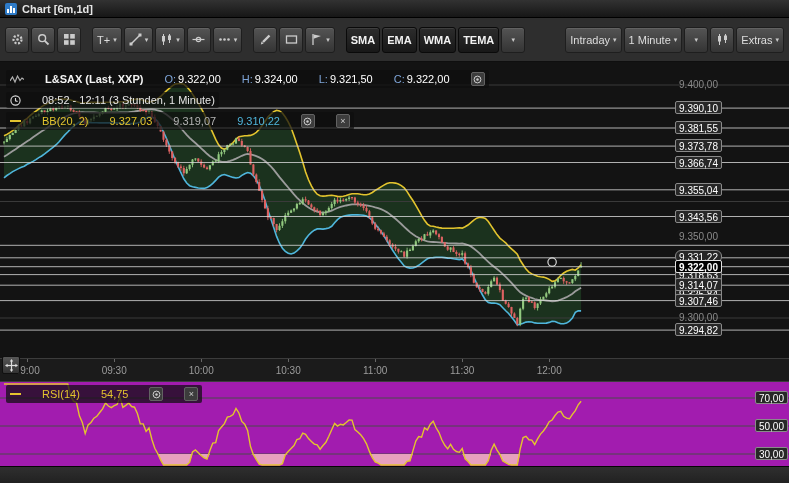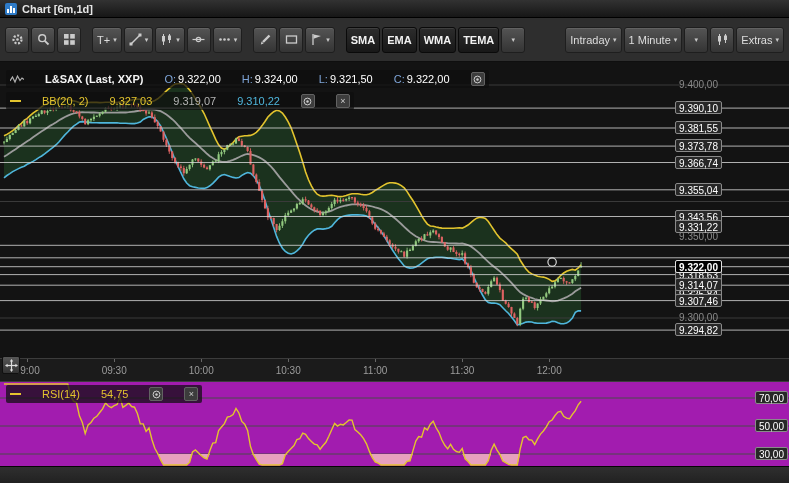--- a/index.html
+++ b/index.html
@@ -209,21 +209,21 @@
     <div id="price-axis">
         <div class="plabel-dim" style="top: 17px;">9.400,00</div>
         <div class="plabel-dim" style="top: 129px; margin-top: 40px;">9.350,00</div>
         <div class="plabel-dim" style="top: 250px;">9.300,00</div>
         <div class="plabel" style="top: 39.1px;">9.390,10</div>
         <div class="plabel" style="top: 59px;">9.381,55</div>
         <div class="plabel" style="top: 77.1px;">9.373,78</div>
         <div class="plabel" style="top: 93.5px;">9.366,74</div>
         <div class="plabel" style="top: 120.8px;">9.355,04</div>
         <div class="plabel" style="top: 147.5px;">9.343,56</div>
-        <div class="plabel" style="top: 158px;">9.331,22</div>
+        <div class="plabel" style="top: 188px; border-radius: 6px;">9.331,22</div>
         <div class="plabel" style="top: 188.8px; margin-top: 36px;">9.325,84</div>
         <div class="plabel" style="top: 205.6px;">9.318,63</div>
         <div class="plabel" style="top: 216.2px;">9.314,07</div>
         <div class="plabel" style="top: 232px;">9.307,46</div>
         <div class="plabel" style="top: 261.1px;">9.294,82</div>
         <div class="plabel plabel-cur" style="top: 197.7px;">9.322,00</div>
       </div>
     <div class="olines">
       <div class="chip">
         <svg width="14" height="10" viewBox="0 0 14 10">
@@ -233,20 +233,27 @@
         <span><span class="ohlc-l">O:</span><span class="ohlc-v">9.322,00</span></span>
         <span><span class="ohlc-l">H:</span><span class="ohlc-v">9.324,00</span></span>
         <span><span class="ohlc-l">L:</span><span class="ohlc-v">9.321,50</span></span>
         <span><span class="ohlc-l">C:</span><span class="ohlc-v">9.322,00</span></span>
         <button class="mini-btn">
           <svg width="9" height="9" viewBox="0 0 9 9">
               <circle cx="4.5" cy="4.5" r="3.4" fill="none" stroke="#ccc" stroke-width="1"></circle>
               <circle cx="4.5" cy="4.5" r="1.2" fill="#ccc"></circle>
             </svg>
         </button>
+      </div>
+      <div class="chip">
+        <svg width="11" height="11" viewBox="0 0 11 11">
+            <circle cx="5.5" cy="5.5" r="4.6" fill="none" stroke="#ddd" stroke-width="1.1"></circle>
+            <path d="M5.5,3 L5.5,5.8 L7.6,6.6" fill="none" stroke="#ddd" stroke-width="1.1"></path>
+          </svg>
+        <span>08:52 - 12:11 (3 Stunden, 1 Minute)</span>
       </div>
       <div class="chip">
         <span class="dash"></span>
         <span class="yellow">BB(20, 2)</span>
         <span class="yellow">9.327,03</span>
         <span class="grayv">9.319,07</span>
         <span class="cyanv">9.310,22</span>
         <button class="mini-btn">
           <svg width="9" height="9" viewBox="0 0 9 9">
               <circle cx="4.5" cy="4.5" r="3.4" fill="none" stroke="#ccc" stroke-width="1"></circle>

